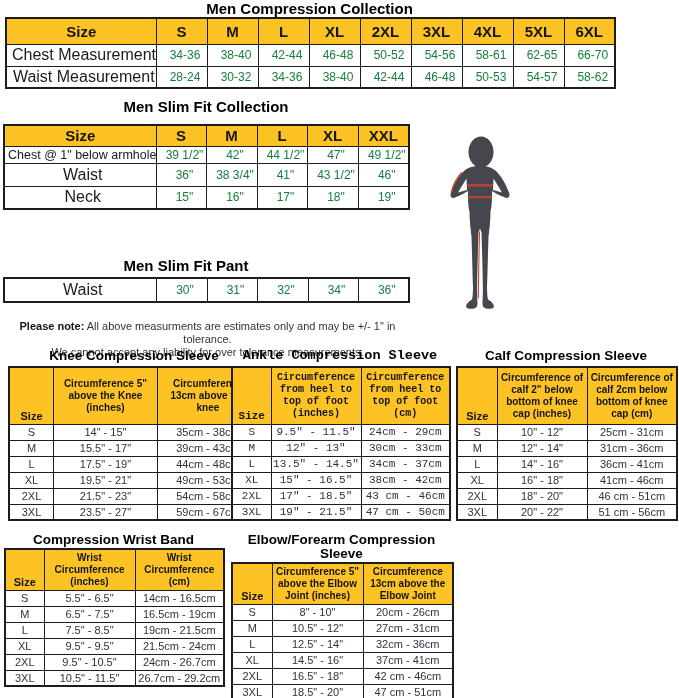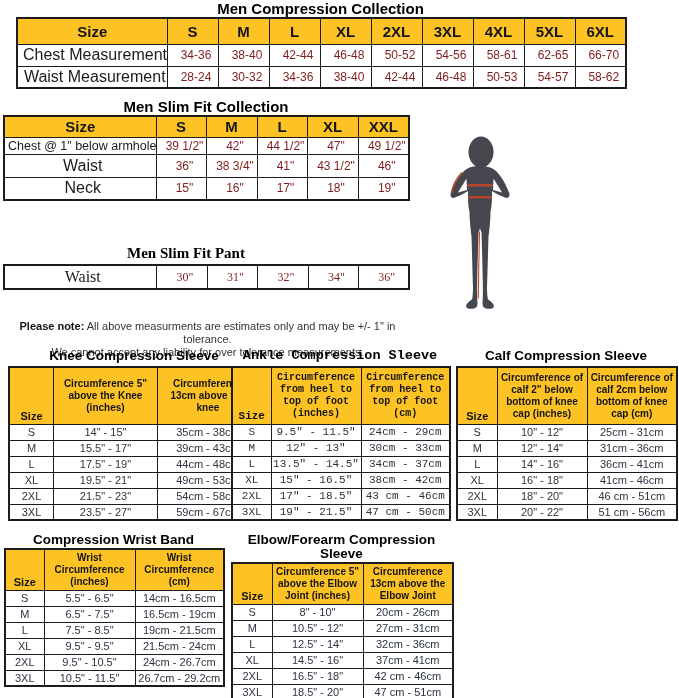--- a/index.html
+++ b/index.html
@@ -12,35 +12,35 @@
   .sec-title { font-weight:bold; text-align:center; color:#000; }
 
   table { border-collapse:collapse; table-layout:fixed; background:#fff; border:2px solid #1c1c1c; }
   th,td { border:1px solid #1c1c1c; overflow:hidden; }
   thead th { background:#fdc223; color:#15151b; font-weight:bold; text-align:center; }
 
   
   .t-main { width:100%; }
   .t-main thead th { font-size:15px; }
   .t-main tbody th { font-weight:normal; text-align:center; padding-left:5px; font-size:16px; color:#1b1b20; white-space:nowrap; }
-  .t-main tbody td { text-align:center; font-size:12px; color:#7f1d1d; white-space:nowrap;padding-left:7px; }
-
-  #sec-compression { left:5px; top:1px; width:609px;margin-left:11px; }
+  .t-main tbody td { text-align:center; font-size:12px; color:#15803d; white-space:nowrap;padding-left:7px; }
+
+  #sec-compression { left:5px; top:1px; width:609px; }
   #sec-compression .sec-title { font-size:15px; line-height:15px; margin-bottom:1px; }
   #sec-compression thead tr { height:26px; }
   #sec-compression tbody tr { height:22px; }
 
   #sec-slimfit { left:3px; top:99px; width:406px; }
-  #sec-slimfit .sec-title { font-size:15px; line-height:16px; }
+  #sec-slimfit .sec-title { font-size:15px; line-height:16px; margin-bottom:9px; }
   #sec-slimfit thead tr { height:21px; }
   #sec-slimfit tbody tr { height:23px; }
   #sec-slimfit tbody tr.small { height:17px; }
   #sec-slimfit tbody tr.small th { font-size:12.5px; padding-left:3px; }
 
-  #sec-pant { left:3px; top:245px; width:366px;font-family:Liberation Serif, serif; }
+  #sec-pant { left:3px; top:258px; width:366px; }
   #sec-pant .sec-title { font-size:15px; line-height:16px; margin-bottom:3px; }
   #sec-pant tbody tr { height:24px; }
 
   
   #note { left:0; top:320px; width:415px; text-align:center; font-size:11px; line-height:13px; color:#33343a; }
   #note .bold { font-weight:bold; color:#141418; }
 
   
   .mini-sec .sec-title { font-size:13.5px; line-height:14px; }
   .row1 .sec-title { margin-bottom:3px; }

